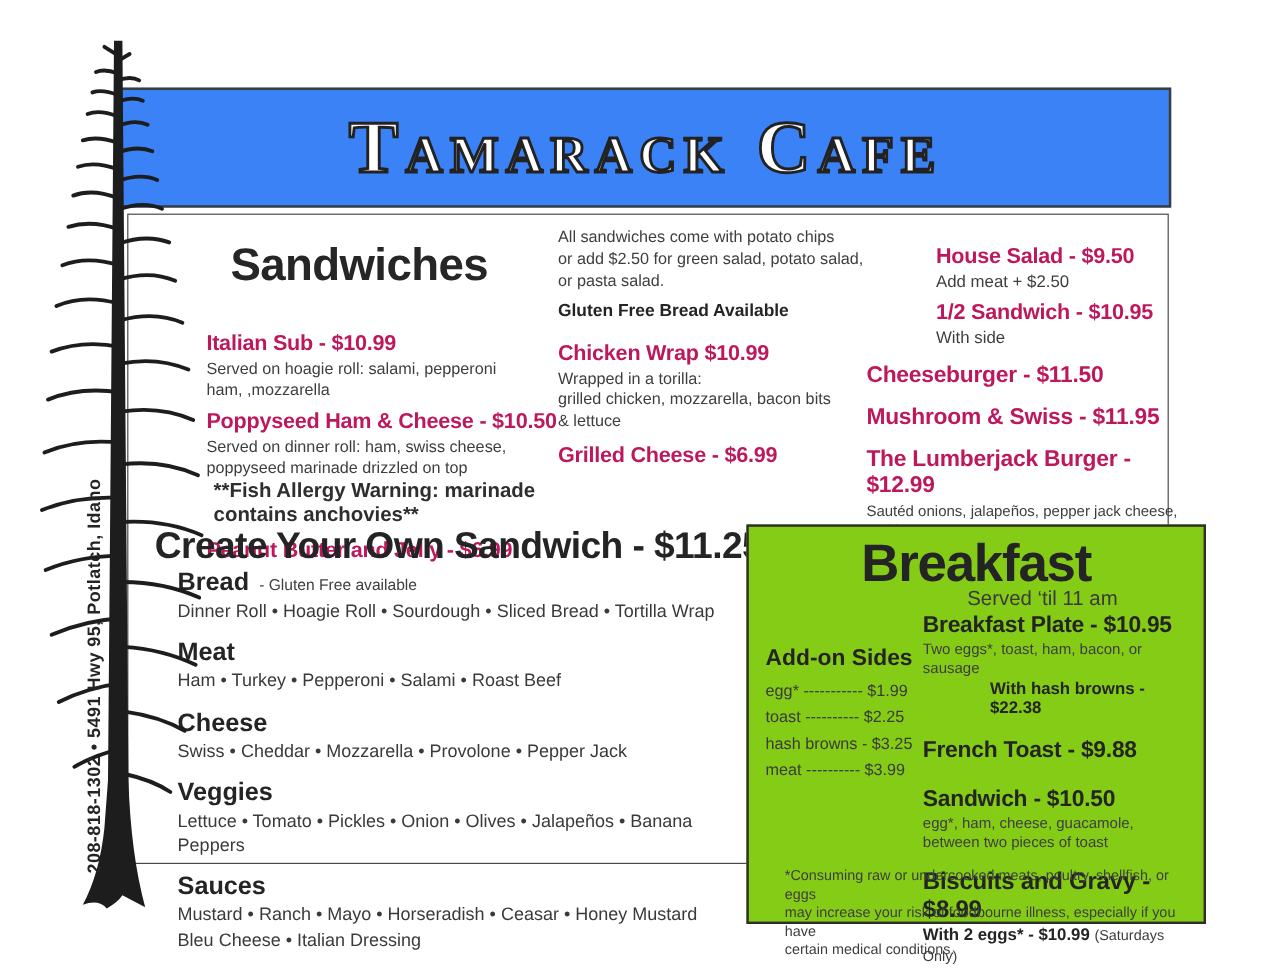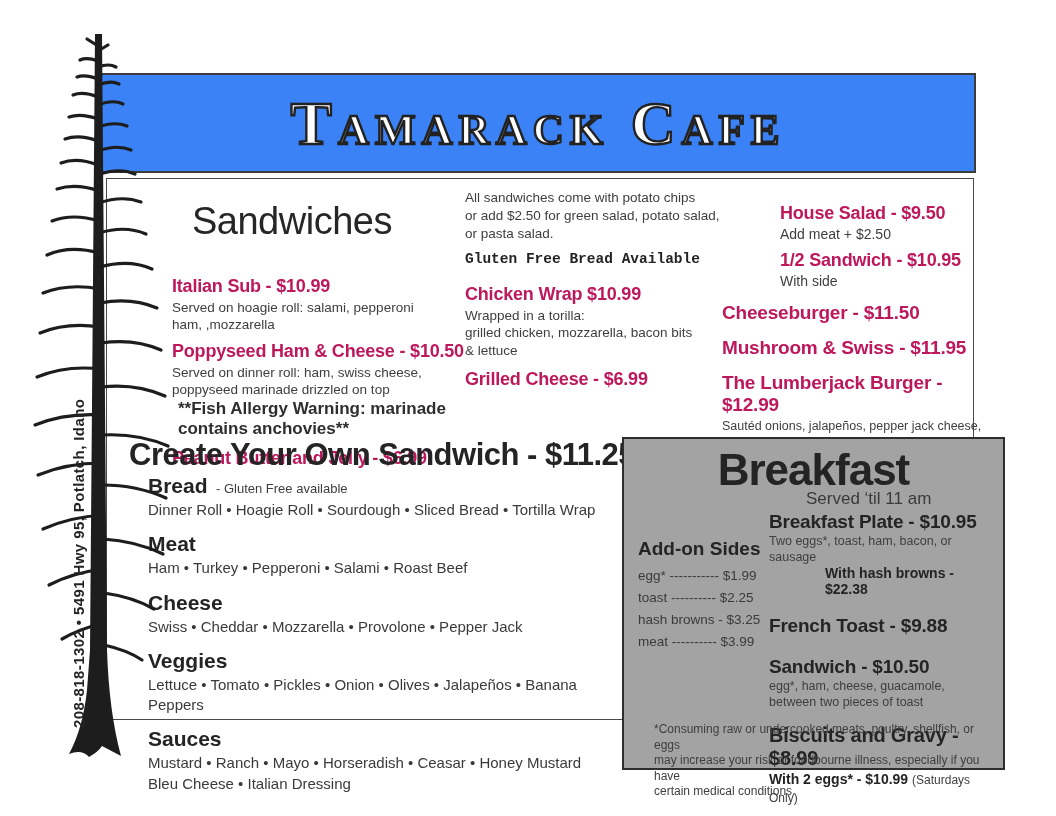--- a/index.html
+++ b/index.html
@@ -15,39 +15,39 @@
     left:100px;top:73px;width:872px;height:96px;
     border:2px solid #3c3c3c;background:#3b82f6;
     display:flex;align-items:center;justify-content:center;z-index:1;
   }
   .main-box{
     left:106px;top:178px;width:866px;height:540px;
     border:1.6px solid #4a4a4a;z-index:0;background:#fff;
   }
   .breakfast-box{
     left:622px;top:437px;width:379px;height:329px;
-    border:2.4px solid #2e2e2e;background:#a3a3a3;z-index:4;
+    border:2.4px solid #2e2e2e;background:#84cc16;z-index:4;
   }
   
   .cafe-title{
     font-family:"Liberation Serif", serif;
     font-variant:small-caps;
     font-size:62px;font-weight:600;letter-spacing:6px;
     color:#222;
   }
   @supports (-webkit-text-stroke: 1px #000){
     .cafe-title{color:#fff;-webkit-text-stroke:2.4px #222;}
   }
   
-  .section-head{font-size:38px;font-weight:400;color:#262626;letter-spacing:-0.5px;}
+  .section-head{font-size:38px;font-weight:700;color:#262626;letter-spacing:-0.5px;}
   .item-name{font-size:18px;font-weight:800;color:#be185d;letter-spacing:-0.2px;}
   .item-desc{font-size:13.5px;color:#3e3e3e;line-height:1.28;margin-top:2px;}
   .warning{font-size:17px;font-weight:700;color:#2e2e2e;margin:1px 0 0 6px;}
   .intro-text{font-size:13.5px;color:#3e3e3e;line-height:1.33;}
-  .bold-note{font-size:14.5px;font-weight:800;color:#242424;margin-top:8px;font-family:Liberation Mono, monospace;}
+  .bold-note{font-size:14.5px;font-weight:800;color:#242424;margin-top:8px;}
   .cyo-head{font-size:31px;font-weight:800;color:#242424;letter-spacing:-0.5px;}
   .group-label{font-size:21px;font-weight:700;color:#242424;display:inline;}
   .group-note{font-size:13px;color:#3e3e3e;display:inline;margin-left:4px;}
   .group-options{font-size:15px;color:#3a3a3a;line-height:1.35;margin-top:2px;}
   .cyo-group{margin-bottom:12px;}
   
   .bfast-title{font-size:44px;font-weight:800;color:#242424;letter-spacing:-1px;}
   .bfast-sub{font-size:17px;color:#3a3a3a;}
   .addon-head{font-size:19px;font-weight:800;color:#242424;}
   .addon-lines{font-size:13.5px;color:#3a3a3a;line-height:1.62;margin-top:5px;}

